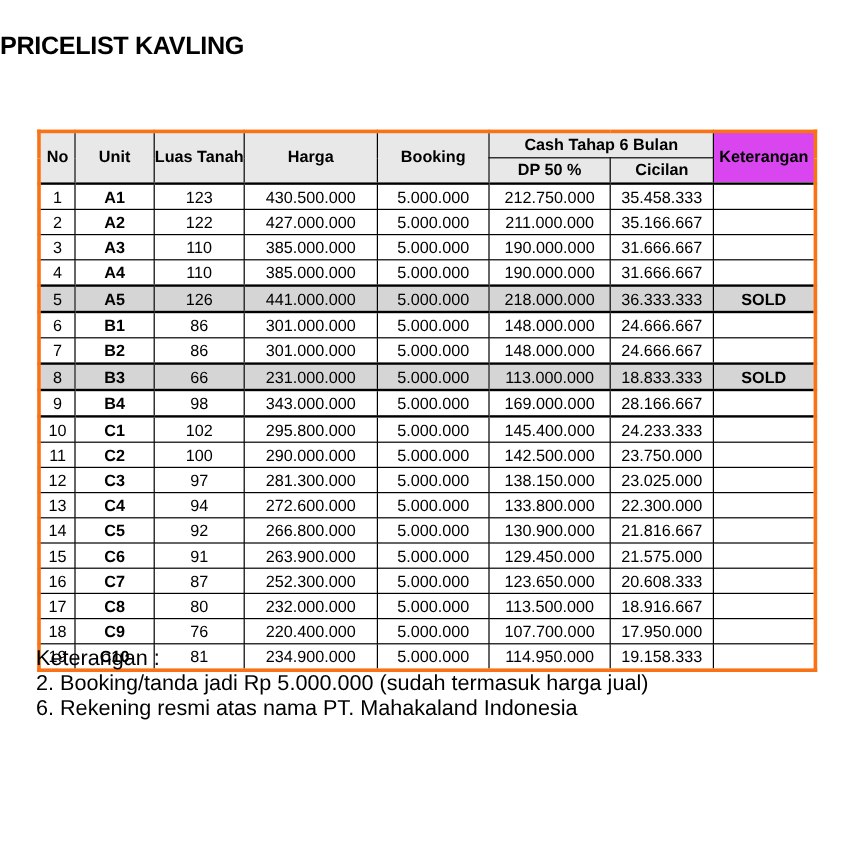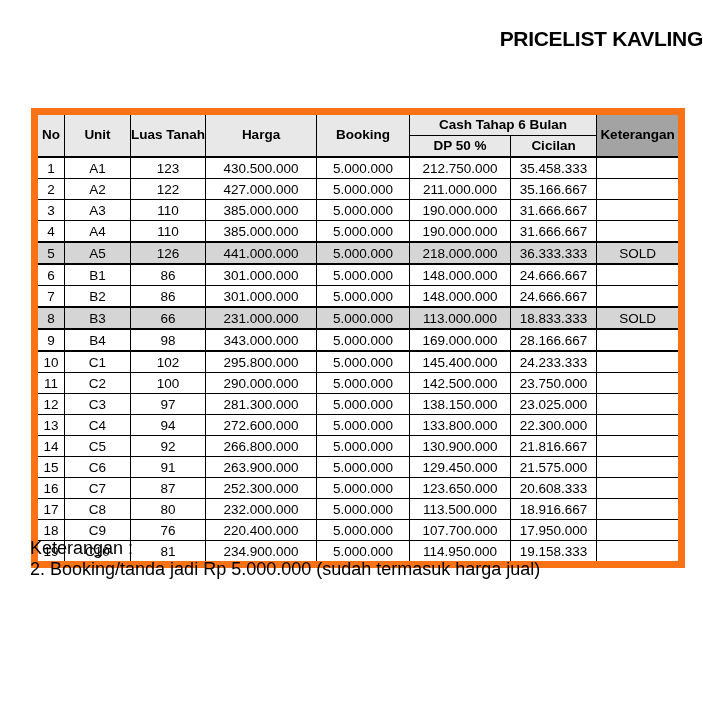--- a/index.html
+++ b/index.html
@@ -13,35 +13,35 @@
     height: 723px;
     font-family: "Liberation Sans", sans-serif;
     color: #000000;
     overflow: hidden;
   }
   .title-block {
     position: absolute;
     top: 24px;
     left: 0;
     width: 703px;
-    text-align: right;
+    text-align: left;
   }
   .title-line {
     font-size: 21px;
     font-weight: bold;
     line-height: 30px;
     letter-spacing: -0.3px;
   }
   table.pricelist {
     position: absolute;
     left: 31px;
     top: 108px;
     border-collapse: collapse;
     table-layout: fixed;
-    border: 7px solid #f97316;
+    border: 3px solid #f97316;
   }
   table.pricelist td {
     border: 1px solid #000;
     padding: 0;
     text-align: center;
     vertical-align: middle;
     font-size: 13.5px;
     height: 20px;
     overflow: hidden;
     white-space: nowrap;
@@ -49,28 +49,28 @@
   thead td {
     font-size: 14.5px;
     font-weight: bold;
     background: #e8e8e9;
     border-width: 2px;
     height: 21px;
     white-space: normal;
     line-height: 1.1;
   }
   thead td.white-bg {
-    background: #a3a3a3;
+    background: #d946ef;
   }
   tbody tr:first-child td {
     border-top-width: 2.5px;
   }
   tbody td:nth-child(2),
   tbody td:nth-child(8) {
-    font-weight: normal;
+    font-weight: bold;
   }
   tr.sold td {
     background: #d5d5d6;
   }
   tr.thick-top td { border-top-width: 2.5px; }
   tr.thick-bottom td { border-bottom-width: 2.5px; }
   .notes {
     position: absolute;
     left: 30px;
     top: 538px;
@@ -303,13 +303,14 @@
         <td>114.950.000</td>
         <td>19.158.333</td>
         <td></td>
       </tr>
     </tbody>
 </table>
 
 <div class="notes">
   <div>Keterangan :</div>
   <div>2. Booking/tanda jadi Rp 5.000.000 (sudah termasuk harga jual)</div>
+  <div>6. Rekening resmi atas nama PT. Mahakaland Indonesia</div>
 </div>
 
 </body></html>

